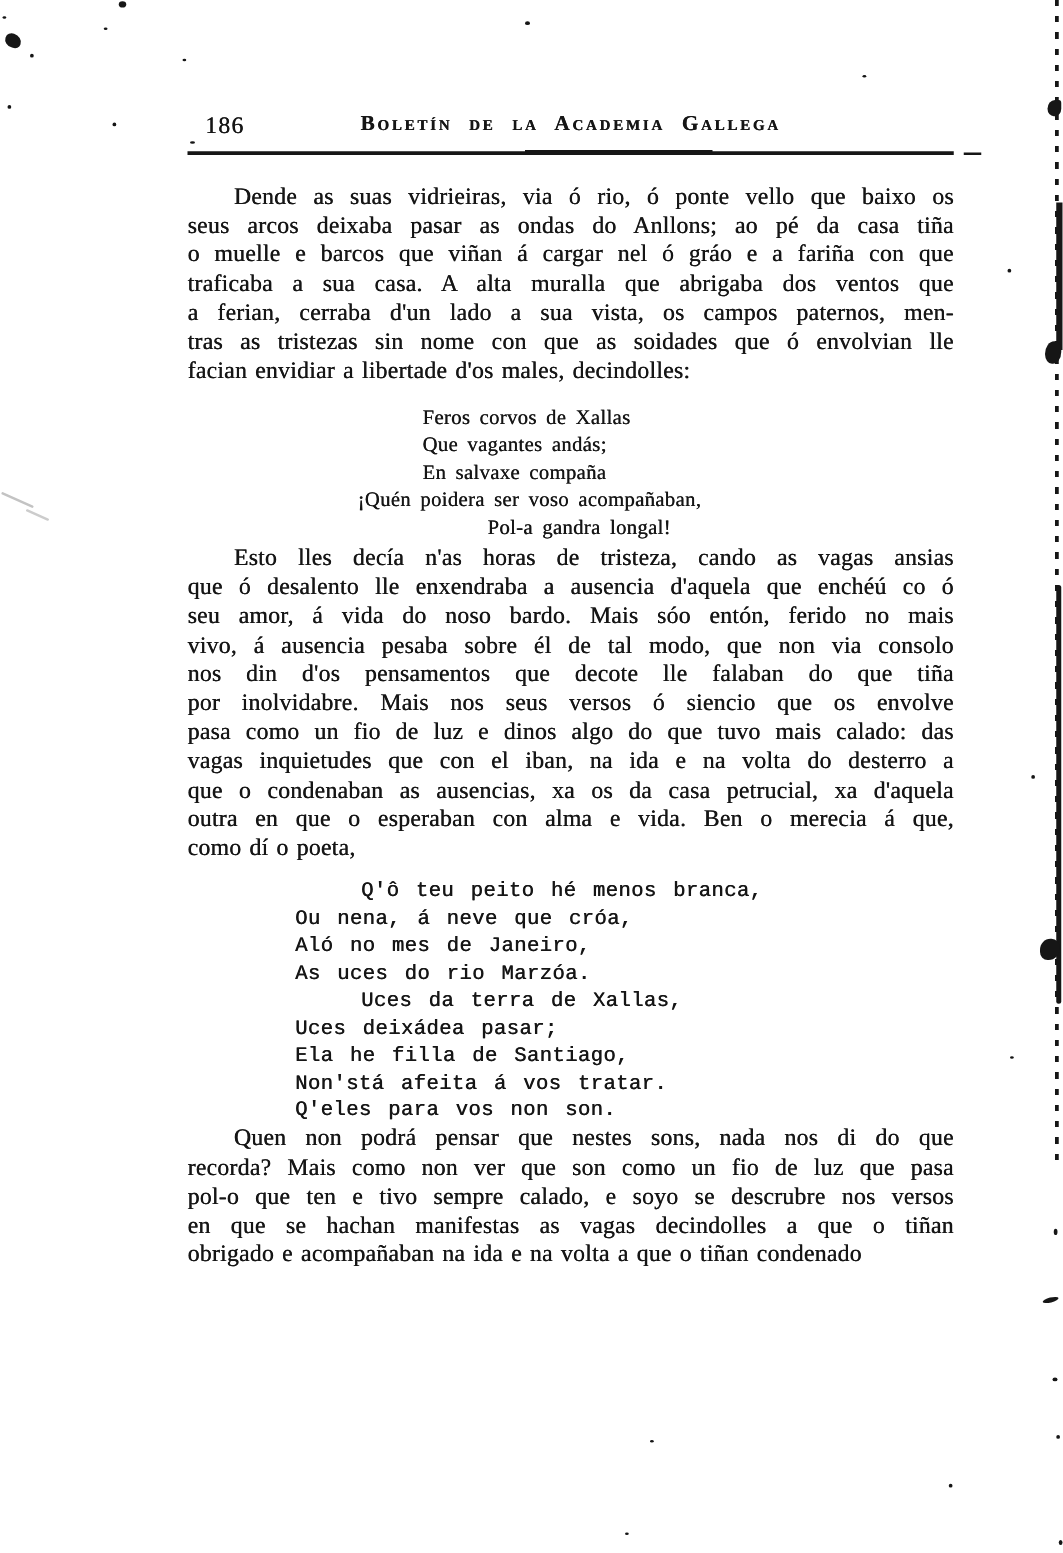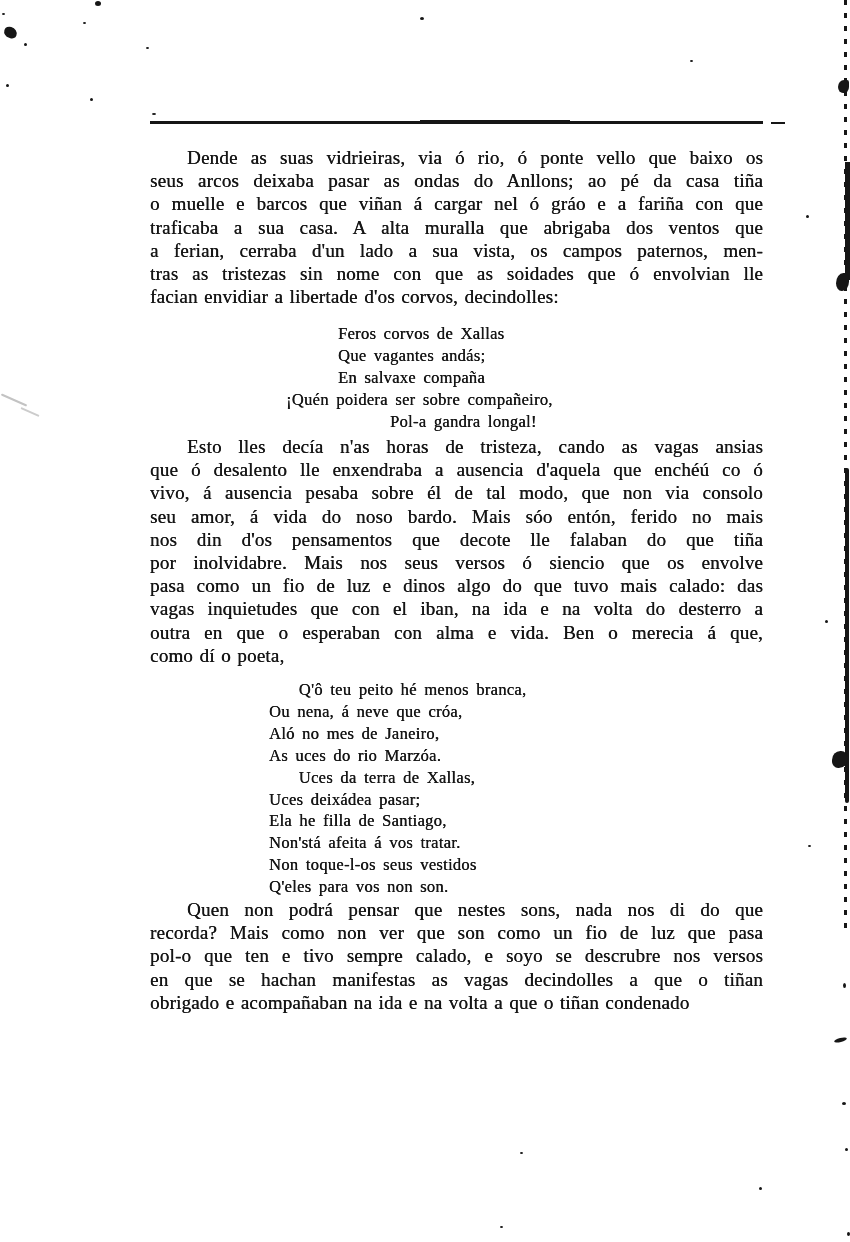--- a/index.html
+++ b/index.html
@@ -56,21 +56,21 @@
     text-align-last:justify;
     white-space:normal;
   }
   .prose .line:last-child{text-align-last:left;}
   .prose .line:first-child{text-indent:37px;}
 
   .verse{font-size:16.5px;line-height:21.9px;word-spacing:3px;letter-spacing:0.3px;}
   .verse .line{display:block;white-space:pre;text-align:left;}
   .verse-1{margin-left:136px;margin-top:15px;font-family:Liberation Serif, serif;}
   .para-2{margin-top:2px;}
-  .verse-2{margin-left:119px;margin-top:12px;}
+  .verse-2{margin-left:86px;margin-top:12px;font-family:Liberation Mono, monospace;}
   .para-3{margin-top:0px;}
 
   
   .prose .line,.verse .line,.journal-title,.page-number{
     text-shadow:0.3px 0 0 currentColor;
   }
 
   
   .artifact{position:absolute;background:var(--ink);}
   .edge-dots{
@@ -87,65 +87,69 @@
   .tilde-mark{left:834px;top:1038px;width:13px;height:4px;border-radius:50%;transform:rotate(-14deg);}
   .scratch{position:absolute;height:2px;background:#c3c3c3;border-radius:2px;}
   .scratch-1{left:0px;top:399px;width:28px;transform:rotate(24deg);}
   .scratch-2{left:20px;top:411px;width:20px;transform:rotate(24deg);background:#cccccc;}
 </style>
 </head>
 <body>
 
 <div class="page">
 
+  <header class="page-header">
+    <span class="page-number">186</span>
+    <span class="journal-title">Boletín de la Academia Gallega</span>
+  </header>
 
   <div class="header-rule">
     <span class="rule-seg"></span>
     <span class="rule-tail"></span>
   </div>
 
   <main class="text-block">
     <section class="prose para-1">
         <span class="line">Dende as suas vidrieiras, via ó rio, ó ponte vello que baixo os</span>
         <span class="line">seus arcos deixaba pasar as ondas do Anllons; ao pé da casa tiña</span>
         <span class="line">o muelle e barcos que viñan á cargar nel ó gráo e a fariña con que</span>
         <span class="line">traficaba a sua casa. A alta muralla que abrigaba dos ventos que</span>
         <span class="line">a ferian, cerraba d'un lado a sua vista, os campos paternos, men-</span>
         <span class="line">tras as tristezas sin nome con que as soidades que ó envolvian lle</span>
-        <span class="line">facian envidiar a libertade d'os corvos, decindolles:</span>
+        <span class="line">facian envidiar a libertade d'os males, decindolles:</span>
       </section>
     <section class="verse verse-1">
         <span class="line">       Feros corvos de Xallas</span>
         <span class="line">       Que vagantes andás;</span>
         <span class="line">       En salvaxe compaña</span>
-        <span class="line">¡Quén poidera ser sobre compañeiro,</span>
+        <span class="line">¡Quén poidera ser voso acompañaban,</span>
         <span class="line">              Pol-a gandra longal!</span>
       </section>
     <section class="prose para-2">
         <span class="line">Esto lles decía n'as horas de tristeza, cando as vagas ansias</span>
         <span class="line">que ó desalento lle enxendraba a ausencia d'aquela que enchéú co ó</span>
+        <span class="line">seu amor, á vida do noso bardo. Mais sóo entón, ferido no mais</span>
         <span class="line">vivo, á ausencia pesaba sobre él de tal modo, que non via consolo</span>
-        <span class="line">seu amor, á vida do noso bardo. Mais sóo entón, ferido no mais</span>
         <span class="line">nos din d'os pensamentos que decote lle falaban do que tiña</span>
         <span class="line">por inolvidabre. Mais nos seus versos ó siencio que os envolve</span>
         <span class="line">pasa como un fio de luz e dinos algo do que tuvo mais calado: das</span>
         <span class="line">vagas inquietudes que con el iban, na ida e na volta do desterro a</span>
+        <span class="line">que o condenaban as ausencias, xa os da casa petrucial, xa d'aquela</span>
         <span class="line">outra en que o esperaban con alma e vida. Ben o merecia á que,</span>
         <span class="line">como dí o poeta,</span>
       </section>
     <section class="verse verse-2">
         <span class="line">    Q'ô teu peito hé menos branca,</span>
         <span class="line">Ou nena, á neve que cróa,</span>
         <span class="line">Aló no mes de Janeiro,</span>
         <span class="line">As uces do rio Marzóa.</span>
         <span class="line">    Uces da terra de Xallas,</span>
         <span class="line">Uces deixádea pasar;</span>
         <span class="line">Ela he filla de Santiago,</span>
         <span class="line">Non'stá afeita á vos tratar.</span>
-        <span class="line">Non toque-l-os seus vestidos</span>
         <span class="line">Q'eles para vos non son.</span>
       </section>
     <section class="prose para-3">
         <span class="line">Quen non podrá pensar que nestes sons, nada nos di do que</span>
         <span class="line">recorda? Mais como non ver que son como un fio de luz que pasa</span>
         <span class="line">pol-o que ten e tivo sempre calado, e soyo se descrubre nos versos</span>
         <span class="line">en que se hachan manifestas as vagas decindolles a que o tiñan</span>
         <span class="line">obrigado e acompañaban na ida e na volta a que o tiñan condenado</span>
       </section>
   </main>

